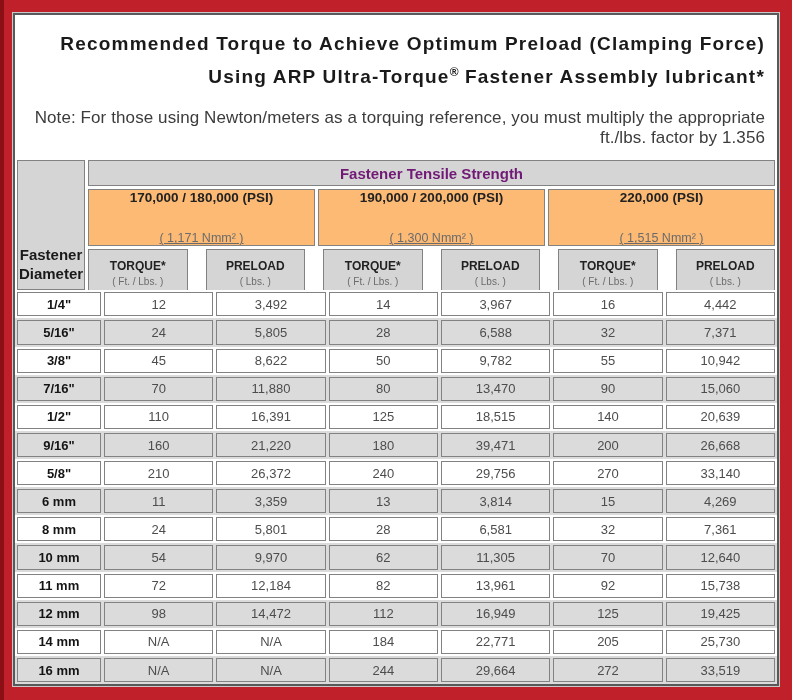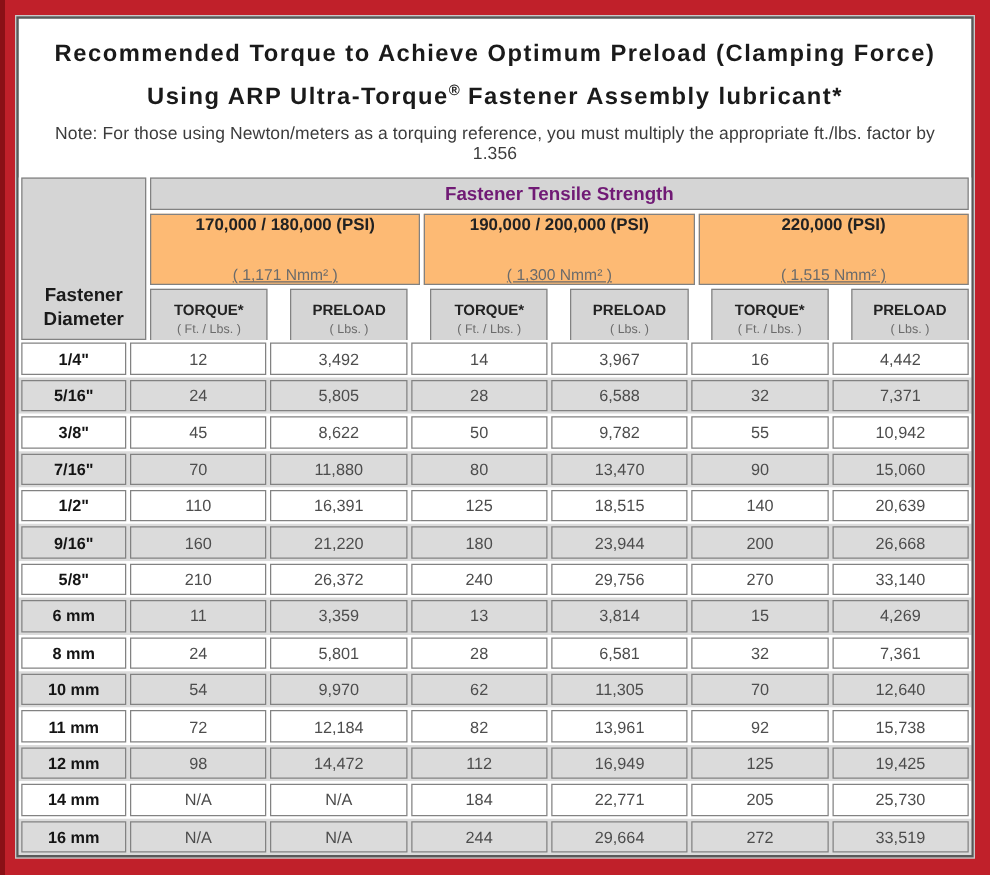--- a/index.html
+++ b/index.html
@@ -16,37 +16,37 @@
   }
   .panel {
     position:absolute; left:13px; top:13px; right:13px; bottom:14px;
     background:#FFFFFF;
     border:2px solid #595959;
     box-shadow:0 0 0 1px #C9C9C9;
     display:flex; flex-direction:column;
     z-index:2;
   }
   
-  .title-wrap { padding:15px 12px 12px; text-align:center; }
+  .title-wrap { padding:15px 12px 12px; text-align:right; }
   .title-line {
     font-size:19px; font-weight:bold; color:#1A1A1A;
     letter-spacing:1.2px; line-height:28px; white-space:nowrap;
   }
   .title-line sup { font-size:12px; letter-spacing:0; }
   .note-line {
-    margin-top:6px; font-size:14px; color:#3C3C3C; letter-spacing:0.1px;
+    margin-top:17px; font-size:17px; color:#3C3C3C; letter-spacing:0.1px;
   }
   
   .tbl { flex:1; display:flex; flex-direction:column; min-height:0; }
   .thead {
     display:flex; gap:3px; padding:0 2px; height:130px; flex:none;
     background:#FFFFFF;
   }
   .corner-cell {
-    width:100px; flex:none;
+    width:68px; flex:none;
     background:#D5D5D5; border:1px solid #828282;
     display:flex; align-items:flex-end; justify-content:center;
     text-align:center; font-weight:bold; font-size:15px; color:#1A1A1A;
     line-height:19px; padding-bottom:6px;
   }
   .head-right { flex:1; display:flex; flex-direction:column; gap:3px; min-width:0; }
   .hrowA {
     height:26px; flex:none;
     background:#D5D5D5; border:1px solid #828282;
     display:flex; align-items:center; justify-content:center;
@@ -184,21 +184,21 @@
           <div class="cell val">125</div>
           <div class="cell val">18,515</div>
           <div class="cell val">140</div>
           <div class="cell val">20,639</div>
         </div>
         <div class="row stripe">
           <div class="cell dia">9/16"</div>
           <div class="cell val">160</div>
           <div class="cell val">21,220</div>
           <div class="cell val">180</div>
-          <div class="cell val">23,944</div>
+          <div class="cell val">39,471</div>
           <div class="cell val">200</div>
           <div class="cell val">26,668</div>
         </div>
         <div class="row">
           <div class="cell dia">5/8"</div>
           <div class="cell val">210</div>
           <div class="cell val">26,372</div>
           <div class="cell val">240</div>
           <div class="cell val">29,756</div>
           <div class="cell val">270</div>

